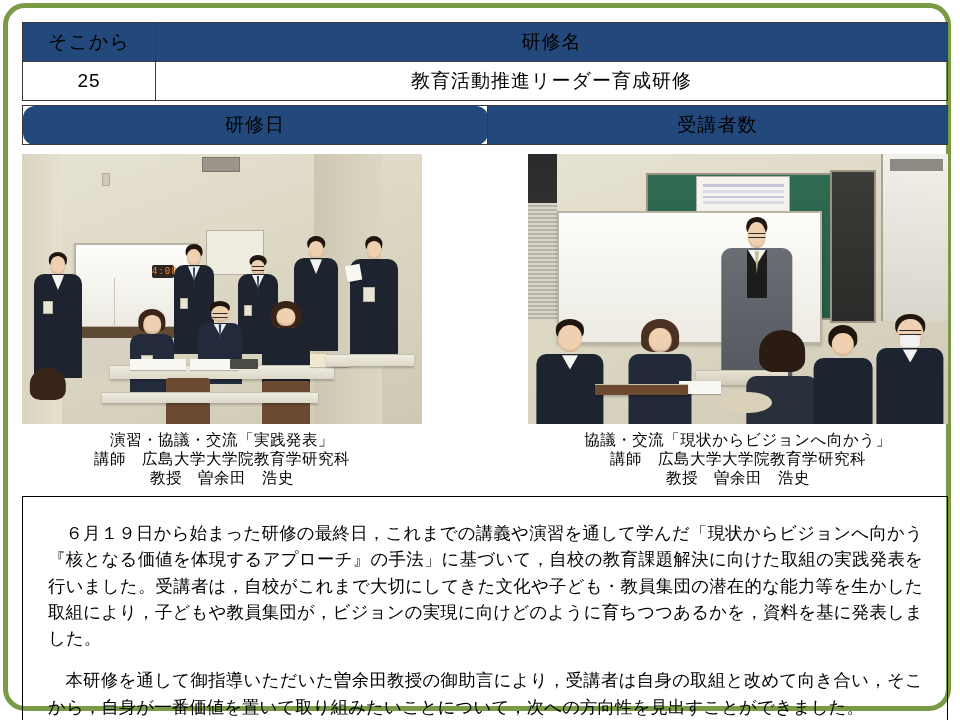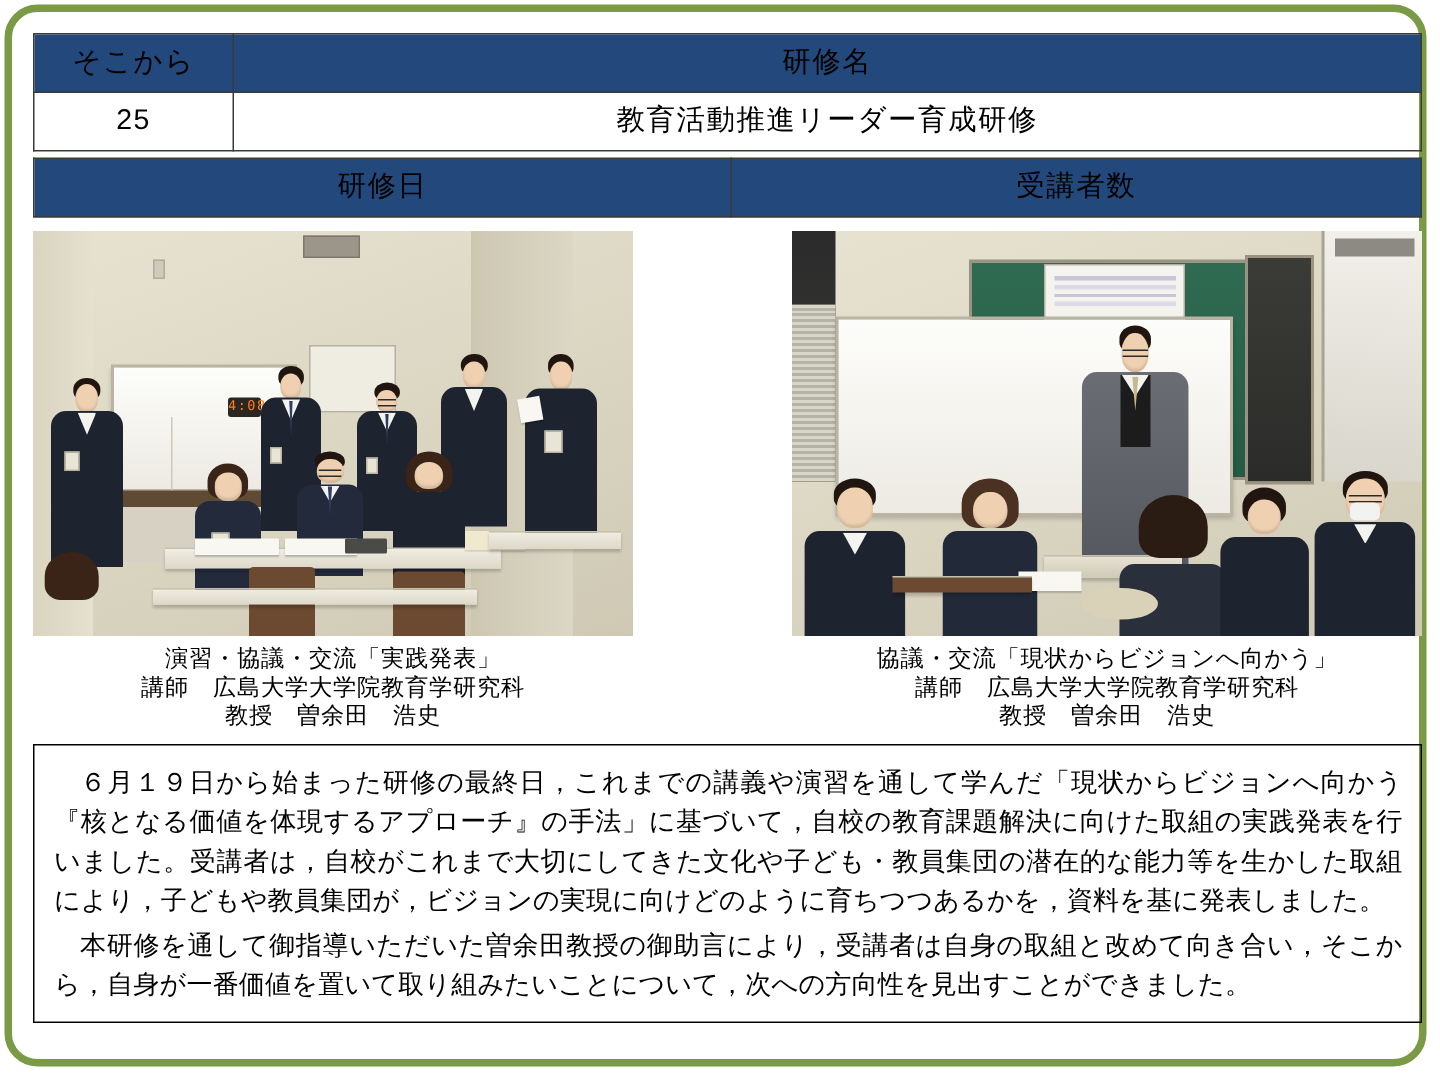--- a/index.html
+++ b/index.html
@@ -224,21 +224,21 @@
     margin-top: 9px;
     border: 1px solid #000000;
     box-sizing: border-box;
     padding: 7px 8px 7px 9px;
     font-size: 17.4px;
     line-height: 26.3px;
     color: #000000;
     letter-spacing: 0.1px;
     text-align: justify;
   }
-  .body-box p { margin: 4px; text-indent: 1em; }
+  .body-box p { margin: 16px; text-indent: 1em; }
 </style>
 </head>
 <body>
 
 <div class="page-frame">
   <div class="content">
 
     <table class="info-table">
       <tbody>
           <tr>
@@ -250,21 +250,21 @@
         <td class="val-left">教育活動推進リーダー育成研修</td>
       </tr>
     </tbody>
       </table>
 
     <div class="tbl-gap"></div>
 
     <table class="info-table">
       <tbody>
           <tr>
-        <td class="hdr" style="width:464px;">研修日</td>
+        <td class="hdr" style="width:464px;border-radius:12px;">研修日</td>
         <td class="hdr">受講者数</td>
       </tr>
     </tbody>
       </table>
 
     <div class="photo-row">
 
       <div class="photo photo-1">
         <div class="wall"></div>
         <div style="position:absolute;left:0;top:0;width:10%;height:100%;background:linear-gradient(90deg,#d9d4c0,#e5e1cf);"></div>

